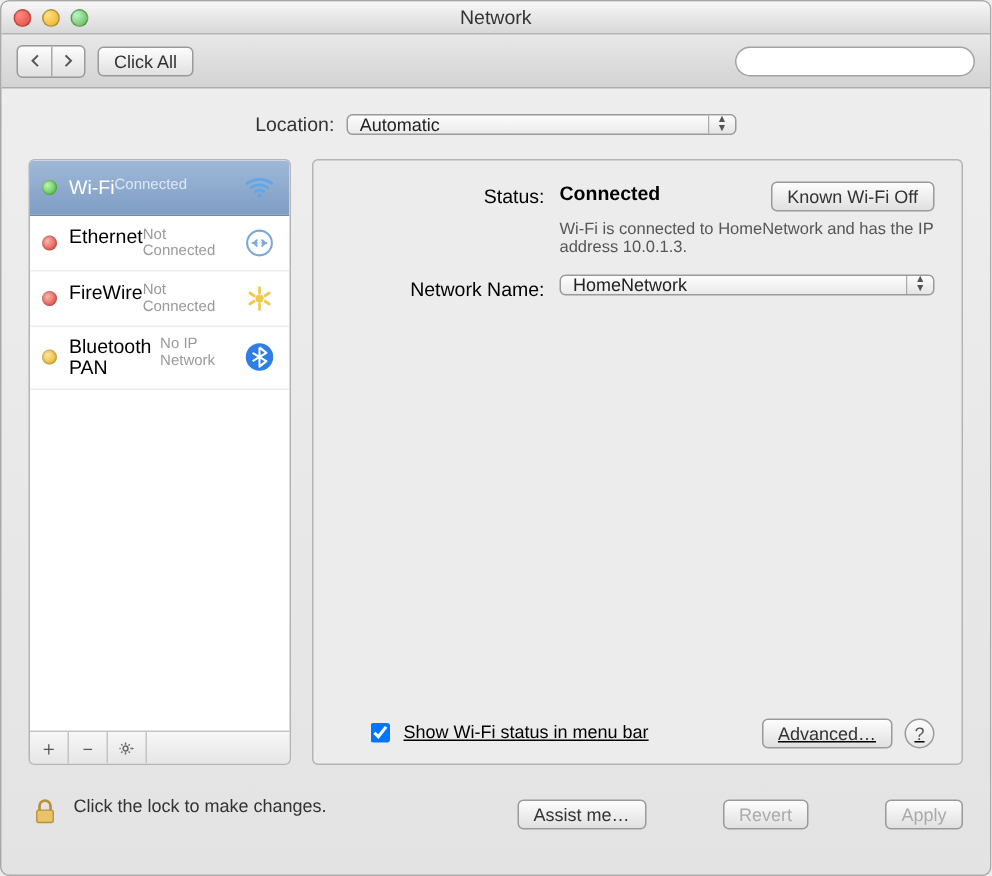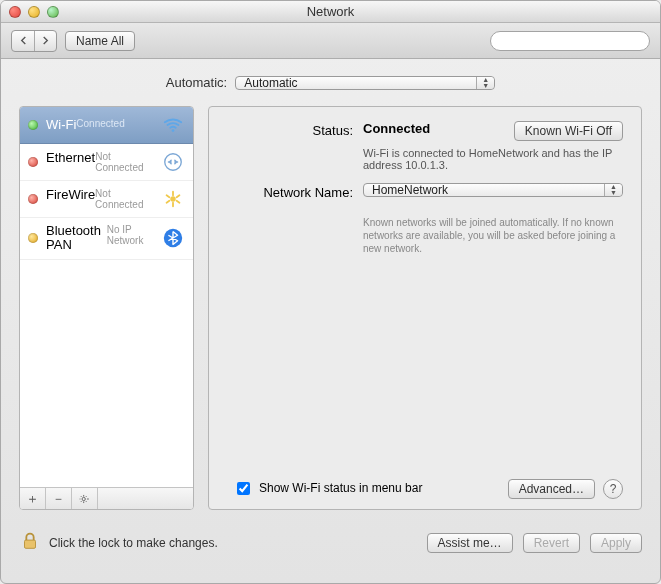--- a/index.html
+++ b/index.html
@@ -114,47 +114,47 @@
     height: 22px; border-top: 1px solid #c4c4c4; display: flex;
     background: linear-gradient(#f7f7f7,#e6e6e6);
   }
   .sidebar-footer button {
     width: 26px; border: none; border-right: 1px solid #c4c4c4;
     background: transparent; display:flex; align-items:center; justify-content:center;
     color:#555; font-size:13px;
   }
   .details {
     flex: 1; border: 1px solid #b4b4b4; border-radius: 4px;
-    background: #ececec; padding: 14px 18px 10px 24px; min-height: 400px;
+    background: #ececec; padding: 14px 18px 10px 34px; min-height: 400px;
     display:flex; flex-direction:column;
   }
   .row { display: flex; align-items: flex-start; gap: 10px; margin-bottom: 12px; }
   .row .lbl { width: 120px; text-align: right; font-size: 13px; padding-top:2px;}
   .row .val { flex: 1; }
   .status-block .title-status { font-size: 13px; font-weight: bold; }
   .status-block .desc { font-size: 11px; color:#555; margin-top: 6px; max-width: 260px; }
   .wifi-off-btn { margin-left: auto; }
   .check-row { display:flex; align-items:flex-start; gap:6px; }
   .check-row input { margin-top:1px; }
   .hint { font-size: 10px; color:#888; max-width: 260px; margin-top:4px; line-height:1.3;}
   .details-footer {
-    margin-top: auto; display:flex; align-items:center; gap:8px;
+    margin-top: auto; display:flex; align-items:center; gap:8px;text-decoration:underline;
   }
   .details-footer .right { margin-left:auto; display:flex; gap:8px; align-items:center;}
   .help-btn {
     width:20px; height:20px; border:1px solid #9a9a9a; border-radius:50%;
     background: linear-gradient(#fdfdfd,#e6e6e6); display:flex; align-items:center; justify-content:center;
     font-size:12px; color:#555;
   }
   .bottom {
     padding: 10px 18px 14px 18px; display:flex; align-items:center; gap:10px;
   }
-  .lock { display:flex; align-items:center; gap:8px; font-size: 12px; color:#333;}
+  .lock { display:flex; align-items:flex-start; gap:8px; font-size: 12px; color:#333;}
   .bottom .btns { margin-left:auto; display:flex; gap:10px; }
-  .aqua-btn.disabled { color:#aaa; }
+  .aqua-btn.disabled { color:#aaa;margin-left:41px; }
   .gray-label { color:#999; }
 </style>
 </head>
 <body>
 
 <div class="window">
 
   <div class="titlebar">
     <div class="traffic">
       <div class="dot red"></div>
@@ -171,34 +171,34 @@
             <path d="M7 1 L3 5 L7 9" fill="none" stroke="currentColor" stroke-width="1.5"></path>
           </svg>
       </button>
       <button>
         <svg viewBox="0 0 10 10" width="9" height="9">
             <path d="M3 1 L7 5 L3 9" fill="none" stroke="currentColor" stroke-width="1.5"></path>
           </svg>
       </button>
     </div>
     <button class="aqua-btn">
-      <span>Name All</span>
+      <span>Click All</span>
     </button>
     <div class="search">
       <svg viewBox="0 0 16 16">
           <circle cx="6.5" cy="6.5" r="4.5" fill="none" stroke="currentColor" stroke-width="1.5"></circle>
           <line x1="10" y1="10" x2="14" y2="14" stroke="currentColor" stroke-width="1.5"></line>
         </svg>
       <input type="text" placeholder="" style="">
     </div>
   </div>
 
   <div class="content">
     <div class="location-row">
-      <label>Automatic:</label>
+      <label>Location:</label>
       <div class="popup">
         <span>Automatic</span>
         <div class="arrows">▲<br>▼</div>
       </div>
     </div>
 
     <div class="main">
       <div class="sidebar">
         <div class="services">
 
@@ -294,21 +294,20 @@
             <div class="popup" style="min-width:250px">
               <span>HomeNetwork</span>
               <div class="arrows">▲<br>▼</div>
             </div>
           </div>
         </div>
 
         <div class="row">
           <div class="lbl"></div>
           <div class="val">
-            <div class="hint">Known networks will be joined automatically. If no known networks are available, you will be asked before joining a new network.</div>
           </div>
         </div>
 
         <div class="details-footer">
           <div class="check-row">
             <input type="checkbox" checked="" style="">
             <span>Show Wi-Fi status in menu bar</span>
           </div>
           <div class="right">
             <button class="aqua-btn">

